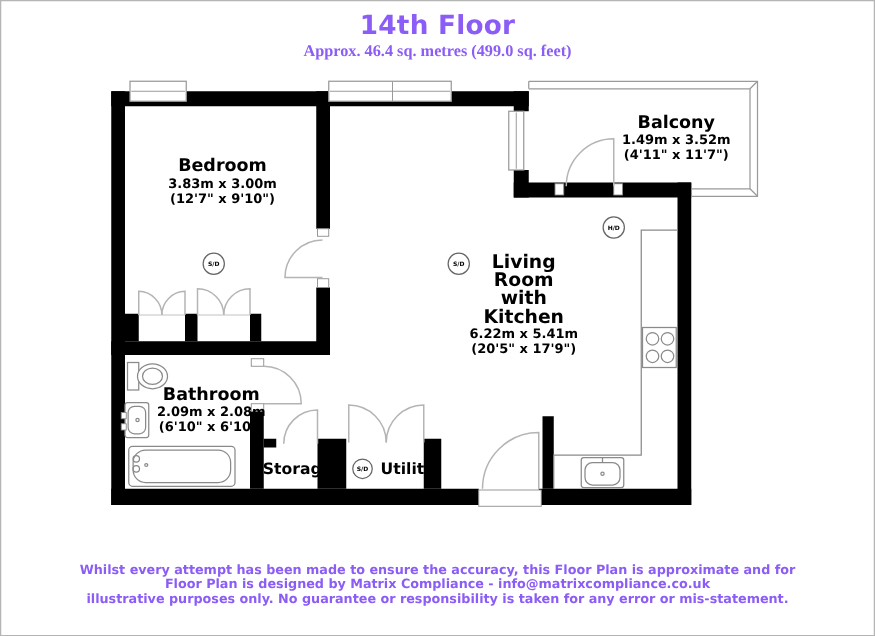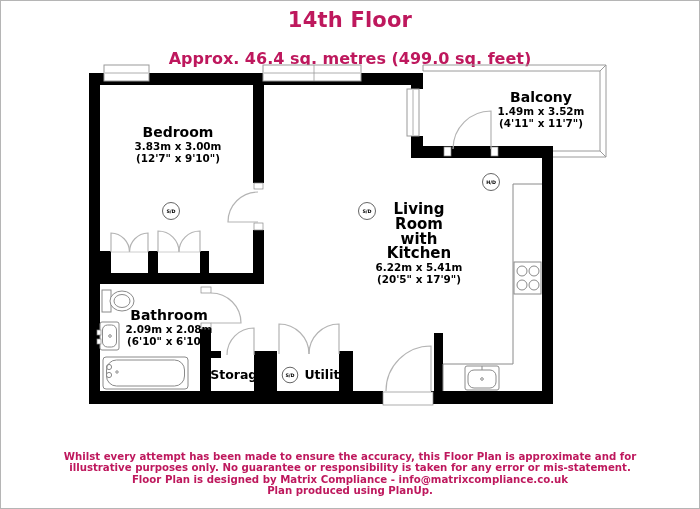--- a/index.html
+++ b/index.html
@@ -1,23 +1,23 @@
 <!DOCTYPE html>
 <html><head>
 <meta charset="utf-8">
 <style>
   html,body{margin:0;padding:0;background:#fff;}
   .page{
     position:relative;width:698px;height:507px;border:1px solid #b5b5b5;
     background:#fff;overflow:hidden;
-    font-family:"DejaVu Sans","Liberation Sans",sans-serif;color:#be185d;
+    font-family:"DejaVu Sans","Liberation Sans",sans-serif;color:#8b5cf6;
   }
   .header{position:absolute;top:7px;left:0;width:100%;text-align:center;}
   .title{font-size:21px;font-weight:bold;letter-spacing:.2px;}
-  .subtitle{font-size:16px;font-weight:600;margin-top:17px;}
+  .subtitle{font-size:13px;font-weight:600;margin-top:1px;font-family:Liberation Serif, serif;}
   .plan-svg{position:absolute;left:0;top:0;}
   .footer{position:absolute;top:450px;left:0;width:100%;text-align:center;}
   .disclaimer{font-size:10.2px;font-weight:700;line-height:11.4px;}
   .address{font-size:16px;font-weight:bold;margin-top:6px;}
   
   .wall{fill:#000;stroke:none;}
   .notch{fill:#fff;stroke:#8a8a8a;stroke-width:.7;}
   .door{fill:none;stroke:#b4b4b4;stroke-width:1.2;}
   .thinline{fill:none;stroke:#c2c2c2;stroke-width:.8;}
   .win{fill:#fff;stroke:#9a9a9a;stroke-width:1;}
@@ -168,19 +168,18 @@
       <text class="room-dim" x="168" y="343.5">(6'10" x 6'10")</text>
 
       <text class="room-name-sm" x="237" y="378">Storage</text>
       <text class="room-name-sm" x="325" y="378">Utility</text>
     </g>
   </svg>
 
   <div class="footer">
     <div class="disclaimer">
       <div>Whilst every attempt has been made to ensure the accuracy, this Floor Plan is approximate and for</div>
+      <div>Floor Plan is designed by Matrix Compliance - info@matrixcompliance.co.uk</div>
       <div>illustrative purposes only. No guarantee or responsibility is taken for any error or mis-statement.</div>
-      <div>Floor Plan is designed by Matrix Compliance - info@matrixcompliance.co.uk</div>
-      <div>Plan produced using PlanUp.</div>
     </div>
   </div>
 
 </div>
 
 </body></html>

